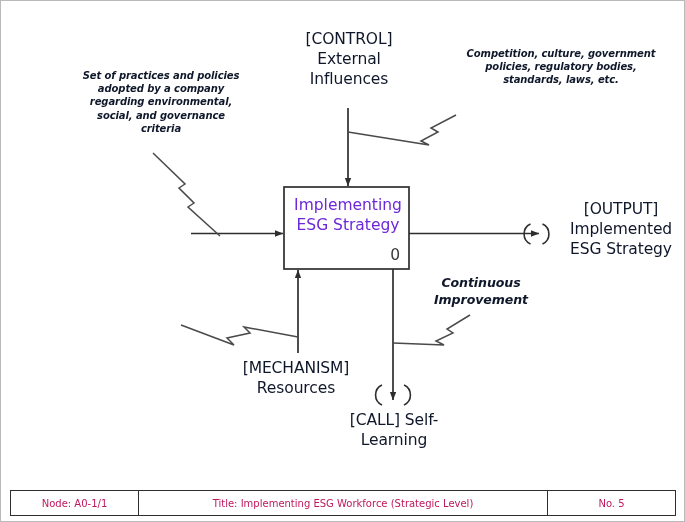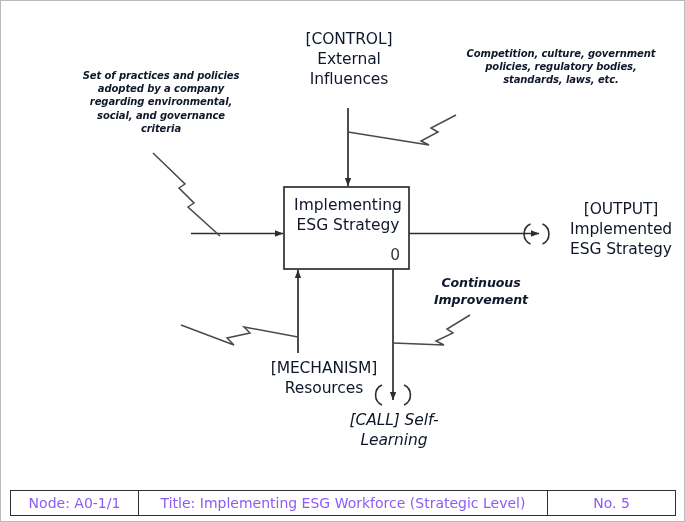--- a/index.html
+++ b/index.html
@@ -52,21 +52,21 @@
   }
 
   
   #box-title {
     position: absolute;
     left: 289px;
     top: 194px;
     width: 116px;
     font-size: 15.5px;
     text-align: center;
-    color: #0f172a;
+    color: #6d28d9;
     line-height: 1.30;
   }
   #box-number {
     position: absolute;
     left: 289px;
     top: 245px;
     width: 110px;
     font-size: 15.5px;
     text-align: right;
     color: #3a3a3a;
@@ -81,22 +81,22 @@
     height: 26px;
     box-sizing: border-box;
     border: 1.4px solid #2e2e2e;
     display: flex;
     background: #ffffff;
   }
   .fcell {
     display: flex;
     align-items: center;
     justify-content: center;
-    font-size: 14px;
-    color: #8b5cf6;
+    font-size: 10px;
+    color: #be185d;
     box-sizing: border-box;
     height: 100%;
   }
   #footer-node  { width: 128px; border-right: 1.4px solid #2e2e2e; }
   #footer-title { width: 409px; border-right: 1.4px solid #2e2e2e; }
   #footer-no    { flex: 1; }
 </style>
 </head>
 <body>
 
@@ -141,24 +141,24 @@
 
 
   <div class="txt label" style="left:282px; top:28px; width:132px;">[CONTROL]
 External
 Influences</div>
 
   <div class="txt label" style="left:556px; top:198px; width:128px;">[OUTPUT]
 Implemented
 ESG Strategy</div>
 
-  <div class="txt label" style="left:248px; top:357px; width:150px;">[MECHANISM]
+  <div class="txt label" style="left:220px; top:357px; width:150px;">[MECHANISM]
 Resources</div>
 
-  <div class="txt label" style="left:327px; top:409px; width:132px;font-style:italic;">[CALL] Self-
+  <div class="txt label" style="left:327px; top:409px; width:132px;">[CALL] Self-
 Learning</div>
 
   <div class="txt note" style="left:60px; top:48px; width:200px;margin-top:20px;">Set of practices and policies
 adopted  by a company
 regarding environmental,
 social, and governance
 criteria</div>
 
   <div class="txt note" style="left:449px; top:46px; width:222px;">Competition, culture, government
 policies, regulatory bodies,

